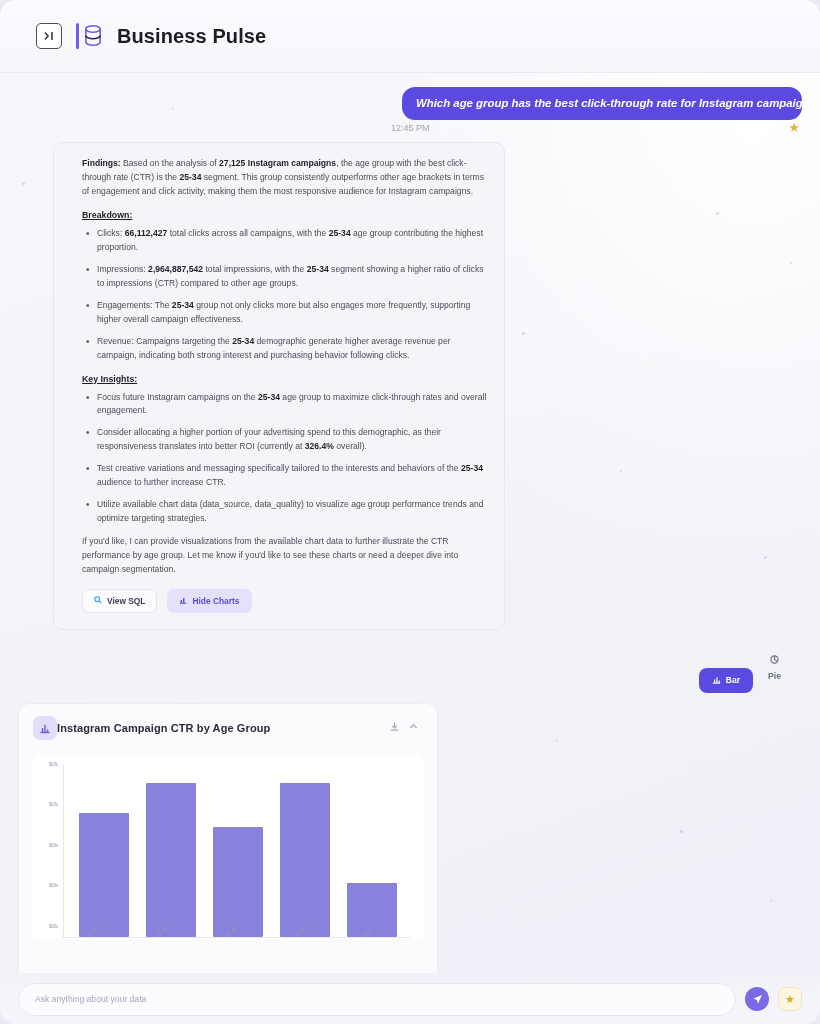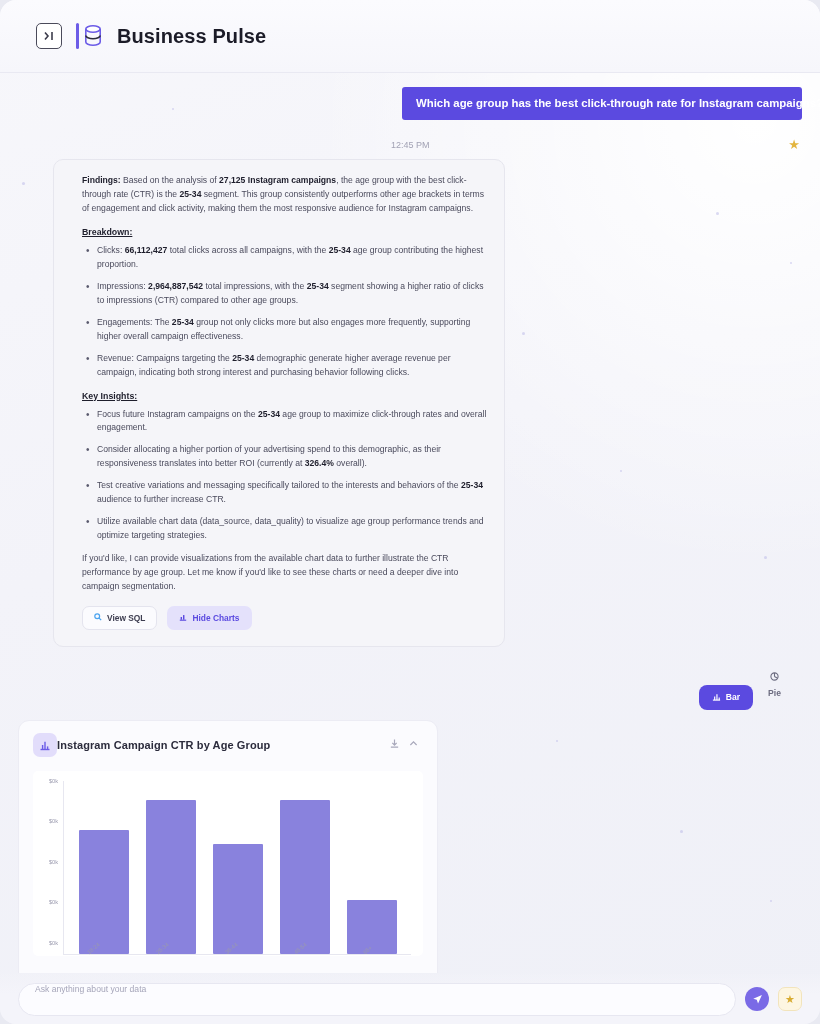--- a/index.html
+++ b/index.html
@@ -55,28 +55,29 @@
     padding: 14px 18px 0 18px;
     overflow: hidden;
   }
 
   .user-row { display: flex; justify-content: flex-end; }
   .user-bubble {
     background: #5b4ae0;
     color: #fff;
     font-size: 11.4px; font-weight: bold;
     padding: 9px 14px;
-    border-radius: 3px;
+    border-radius: 13px;
     max-width: 400px;
     line-height: 1.35;
     white-space: nowrap;
+    font-style: italic;
   }
   .user-meta {
     display: flex; align-items: center; justify-content: space-between;
-    margin-top: 18px; padding: 0 2px; text-align: right;
+    margin-top: 1px; padding: 0 2px; text-align: right;
   }
   .user-meta .time { font-size: 9px; color: #a2a2b4; margin-left: 12px;}
   .meta-spacer { flex: 1; }
   .star-icon { color: #e3b53f; font-size: 13px; line-height: 1; }
 
   
   .assistant-card {
     margin-top: 8px;
     width: 452px;
     background: #f5f5f9;
@@ -187,21 +188,21 @@
   .composer {
     position: absolute; left: 0; right: 0; bottom: 0;
     height: 50px;
     display: flex; align-items: center; gap: 9px;
     padding: 0 18px;
     background: linear-gradient(180deg, rgba(243,243,249,.2) 0%, #f4f4fa 40%);
   }
   .input-wrap {
     flex: 1; height: 33px;
     background: #fcfcff; border: 1px solid #e7e7f1; border-radius: 17px;
-    display: flex; align-items: flex-start; padding: 0 6px 0 16px;
+    display: flex; align-items: center; padding: 0 6px 0 16px;
   }
   .input-wrap input {
     flex: 1; border: none; outline: none; background: transparent;
     font-size: 8.6px; color: #4a4a5c; font-family: "Liberation Sans", sans-serif;
   }
   .input-wrap input::placeholder { color: #a6a6ba; }
   .send-btn {
     width: 24px; height: 24px; border-radius: 50%;
     background: #7a6ae6; color: #fff;
     display: flex; align-items: center; justify-content: center;

